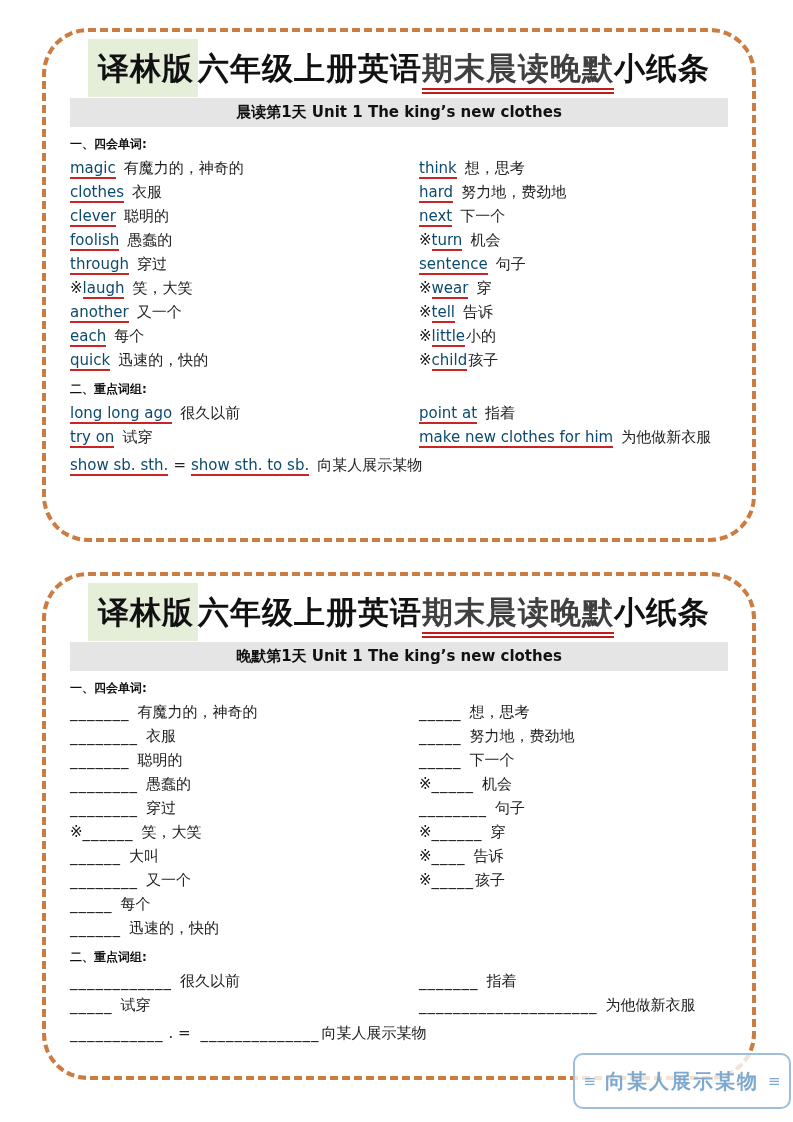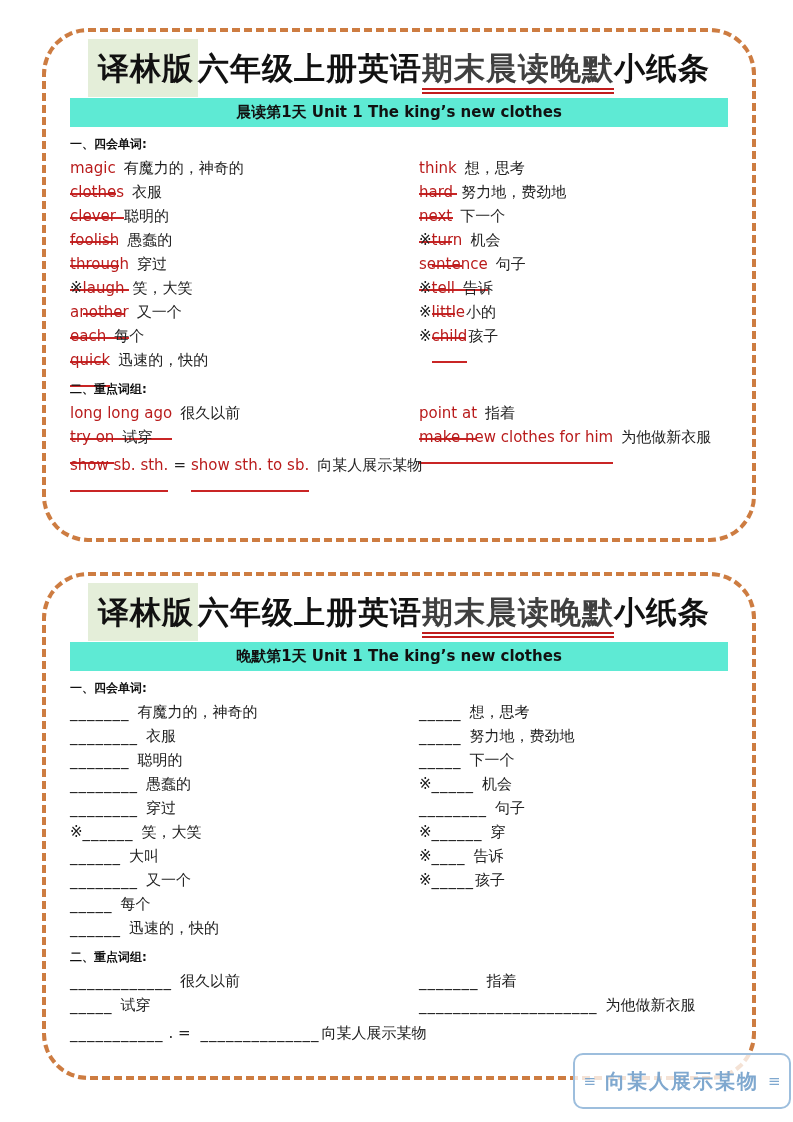--- a/index.html
+++ b/index.html
@@ -15,30 +15,30 @@
   }
   #card1{top:28px;height:514px}
   #card2{top:572px;height:508px}
   .title{
     text-align:center;font-size:31px;font-weight:bold;color:#111;
     margin:4px 0 8px 0;letter-spacing:1px;white-space:nowrap;
   }
   .title .hl{background:#e4eed9;padding:11px 4px 11px 10px}
   .title .red{color:#404040;border-bottom:6px double #c01c1c;padding-bottom:2px}
   .bar{
-    background:#5eead4;text-align:center;font-weight:bold;font-size:15px;
+    background:#e5e5e5;text-align:center;font-weight:bold;font-size:15px;
     color:#111;padding:5px 0;margin:8px 0 2px 0;
   }
   .h2{font-weight:bold;font-size:12px;margin:9px 0 3px 0;color:#111}
   .cols{display:flex}
   .colL{width:349px;flex:none}
   .colR{flex:1}
   .row{font-size:15px;line-height:24px;white-space:nowrap}
   .star{color:#222}
-  .en{color:#b91c1c;border-bottom:2px solid #c92525;padding-bottom:16px}
+  .en{color:#0c4a6e;border-bottom:2px solid #c92525;padding-bottom:0px}
   .zh{margin-left:8px;color:#222}
   .nogap .zh{margin-left:1px}
   .blank{color:#222;letter-spacing:1px}
   .eq{margin:0 5px;color:#222}
   .full{margin-top:4px}
   .wm{
     position:absolute;right:2px;top:1053px;width:218px;height:56px;z-index:5;
     box-sizing:border-box;border:2px solid #9dbedd;border-radius:10px;
     background:rgba(255,255,255,0.78);
     display:flex;align-items:center;justify-content:center;gap:9px;
@@ -66,20 +66,21 @@
       <div class="row"><span class="star"></span><span class="en">another</span><span class="zh">又一个</span></div>
       <div class="row"><span class="star"></span><span class="en">each</span><span class="zh">每个</span></div>
       <div class="row"><span class="star"></span><span class="en">quick</span><span class="zh">迅速的，快的</span></div>
     </div>
     <div class="colR">
       <div class="row"><span class="star"></span><span class="en">think</span><span class="zh">想，思考</span></div>
       <div class="row"><span class="star"></span><span class="en">hard</span><span class="zh">努力地，费劲地</span></div>
       <div class="row"><span class="star"></span><span class="en">next</span><span class="zh">下一个</span></div>
       <div class="row"><span class="star">※</span><span class="en">turn</span><span class="zh">机会</span></div>
       <div class="row"><span class="star"></span><span class="en">sentence</span><span class="zh">句子</span></div>
+      <div class="row"><span class="star">※</span><span class="en">wear</span><span class="zh">穿</span></div>
       <div class="row"><span class="star">※</span><span class="en">tell</span><span class="zh">告诉</span></div>
       <div class="row nogap"><span class="star">※</span><span class="en">little</span><span class="zh">小的</span></div>
       <div class="row nogap"><span class="star">※</span><span class="en">child</span><span class="zh">孩子</span></div>
     </div>
   </div>
 
   <div class="h2">二、重点词组:</div>
   <div class="cols">
     <div class="colL">
       <div class="row"><span class="en">long long ago</span><span class="zh">很久以前</span></div>

